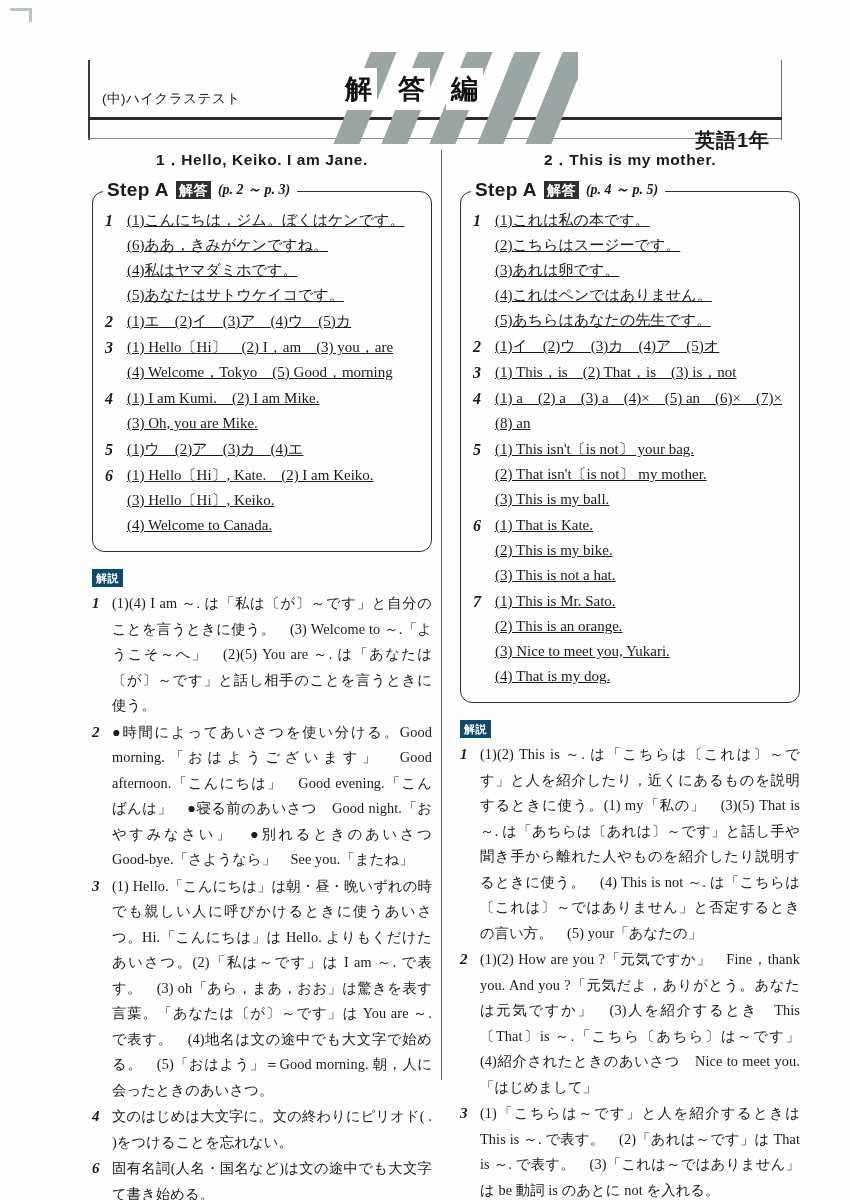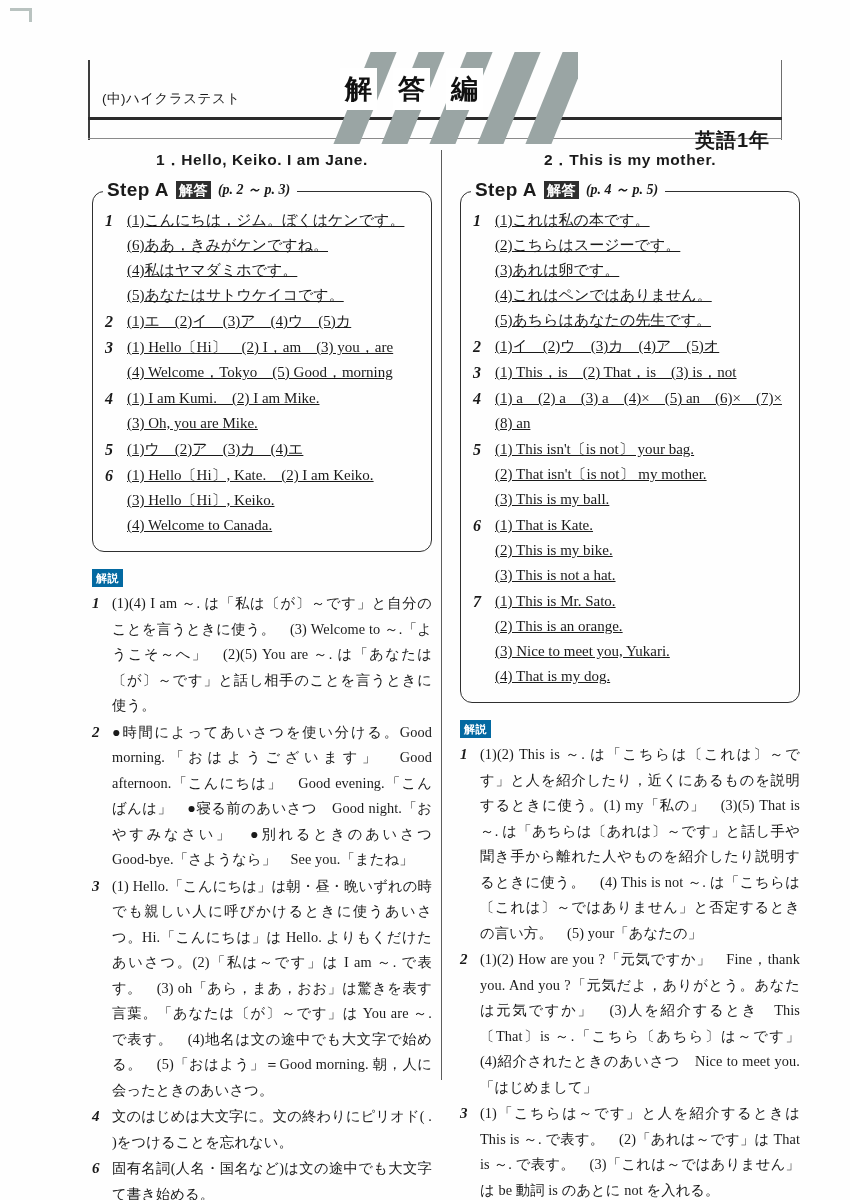--- a/index.html
+++ b/index.html
@@ -218,21 +218,21 @@
     white-space: nowrap;
     text-decoration: underline;
   }
 
   
   .explain {
     margin-top: 16px;
   }
   .explain-badge {
     display: inline-block;
-    background: #0369a1;
+    background: #0c4a6e;
     color: #fff;
     font-family: "Liberation Sans", "DejaVu Sans", sans-serif;
     font-size: 11px;
     font-weight: bold;
     padding: 2px 4px 1px 4px;
     letter-spacing: .5px;
     margin-bottom: 4px;
   }
   .exp-item {
     display: flex;

